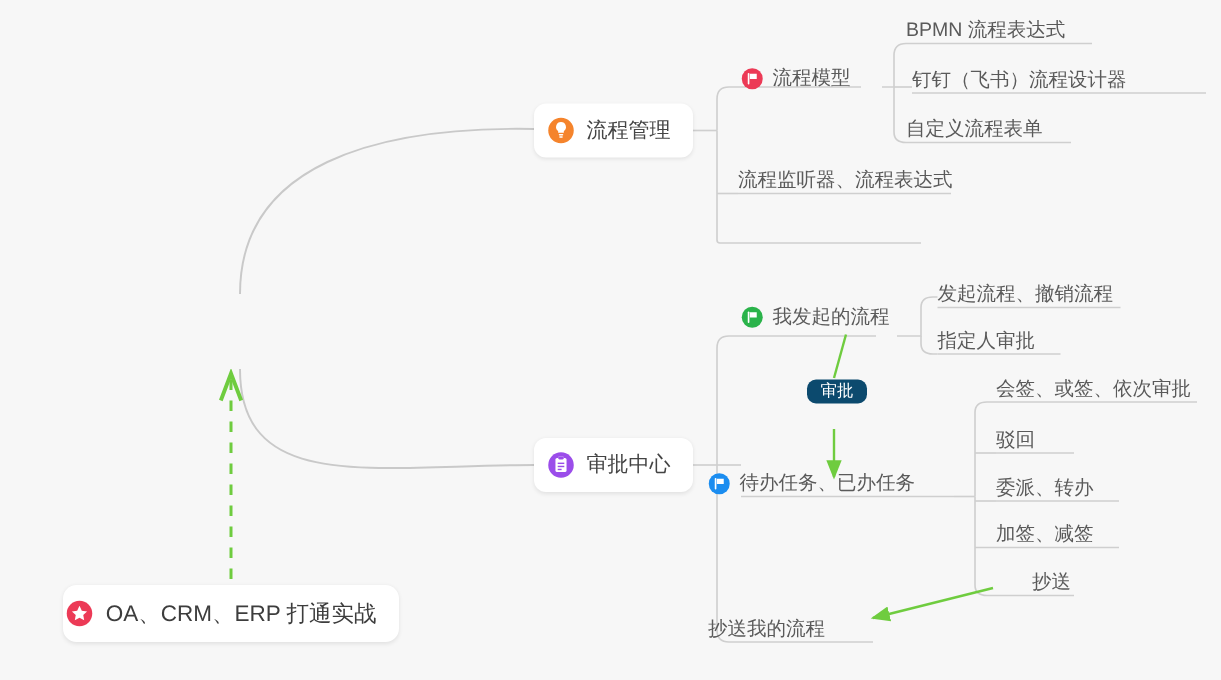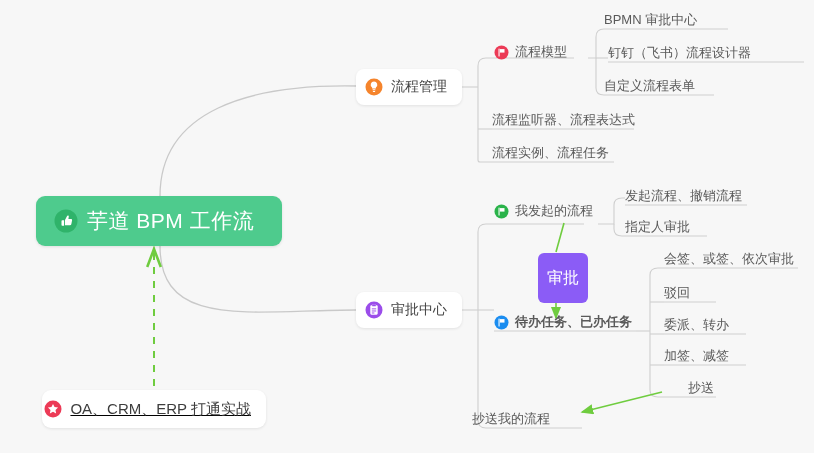--- a/index.html
+++ b/index.html
@@ -92,25 +92,25 @@
     justify-content: center;
     border-radius: 50%;
   }
   .icon-lg { width: 24px; height: 24px; }
   .icon-md { width: 18px; height: 18px; }
   .icon-sm { width: 15px; height: 15px; }
 
   
   .chip {
     position: absolute;
-    background: #8b5cf6;
+    background: #0c4a6e;
     border-radius: 6px;
-    padding: 17px 9px;
+    padding: 0 9px;
     color: #ffffff;
-    font-size: 16px;
+    font-size: 11px;
     white-space: nowrap;
     line-height: 16px;
   }
 </style>
 </head>
 <body>
 
 <div id="canvas" style="background: rgb(247, 247, 247);">
 
   <svg id="edges" viewBox="0 0 814 453" xmlns="http://www.w3.org/2000/svg">
@@ -184,30 +184,20 @@
     </g>
 
     <g>
       <path d="M564 223 L556 252" fill="none" stroke="#6fcc3f" stroke-width="1.6"></path>
       <path d="M556 286 L556 318" fill="none" stroke="#6fcc3f" stroke-width="1.6" marker-end="url(#arrow-green)"></path>
       <path d="M662 392 L582 412" fill="none" stroke="#6fcc3f" stroke-width="1.6" marker-end="url(#arrow-green)"></path>
       <path d="M154 386 L154 250" fill="none" stroke="#6fcc3f" stroke-width="2" stroke-dasharray="7 7" marker-end="url(#arrow-green-open)"></path>
     </g>
   </svg>
 
-  <div class="root-node" id="root-node" style="left: 36px; top: 196px; width: 246px; height: 50px;">
-    <span class="icon icon-lg">
-      <svg width="24" height="24" viewBox="0 0 24 24" xmlns="http://www.w3.org/2000/svg">
-        <circle cx="12" cy="12" r="11.5" fill="#2fb36a"></circle>
-        <path d="M8.2 11.2h1.9v5.6H8.2a.7.7 0 0 1-.7-.7v-4.2a.7.7 0 0 1 .7-.7z" fill="#fff"></path>
-        <path d="M11 11l2.1-4.1a.9.9 0 0 1 1.7.5l-.4 2.6h2.6a1.1 1.1 0 0 1 1.1 1.3l-.8 3.9a1.4 1.4 0 0 1-1.4 1.1H11z" fill="#fff"></path>
-      </svg>
-    </span>
-    <span class="root-label">芋道 BPM 工作流</span>
-  </div>
 
   <div class="card-node" id="branch-process-management" style="left: 356px; top: 69px; width: 106px; height: 36px;">
     <span class="icon icon-md">
       <svg width="18" height="18" viewBox="0 0 18 18" xmlns="http://www.w3.org/2000/svg">
         <circle cx="9" cy="9" r="8.5" fill="#f5842c"></circle>
         <path d="M9 3.4a3.3 3.3 0 0 0-1.9 6v1.1h3.8V9.4A3.3 3.3 0 0 0 9 3.4z" fill="#fff"></path>
         <rect x="7.5" y="11.3" width="3" height="1" rx="0.5" fill="#fff"></rect>
         <rect x="7.8" y="12.9" width="2.4" height="1" rx="0.5" fill="#fff"></rect>
       </svg>
     </span>
@@ -234,55 +224,52 @@
       <svg width="15" height="15" viewBox="0 0 15 15" xmlns="http://www.w3.org/2000/svg">
         <circle cx="7.5" cy="7.5" r="7" fill="#ec3a56"></circle>
         <rect x="4.5" y="3.6" width="1.1" height="7.8" rx="0.5" fill="#fff"></rect>
         <path d="M5.9 4.1h4.6v3.5H5.9z" fill="#fff"></path>
       </svg>
     </span>
     <span class="leaf-label">流程模型</span>
   </div>
 
   <div class="leaf-node" id="node-bpmn-designer" style="left: 604px; top: 12px;">
-    <span class="leaf-label">BPMN 审批中心</span>
+    <span class="leaf-label">BPMN 流程表达式</span>
   </div>
   <div class="leaf-node" id="node-dingtalk-feishu-designer" style="left: 608px; top: 45px;">
     <span class="leaf-label">钉钉（飞书）流程设计器</span>
   </div>
   <div class="leaf-node" id="node-custom-process-form" style="left: 604px; top: 78px; text-align: right;">
     <span class="leaf-label">自定义流程表单</span>
   </div>
 
   <div class="leaf-node" id="node-process-listener" style="left: 492px; top: 112px;">
     <span class="leaf-label">流程监听器、流程表达式</span>
-  </div>
-  <div class="leaf-node" id="node-process-instance" style="left: 492px; top: 145px;">
-    <span class="leaf-label">流程实例、流程任务</span>
   </div>
 
   <div class="leaf-node" id="node-my-initiated-processes" style="left: 494px; top: 203px;">
     <span class="icon icon-sm">
       <svg width="15" height="15" viewBox="0 0 15 15" xmlns="http://www.w3.org/2000/svg">
         <circle cx="7.5" cy="7.5" r="7" fill="#2ab34a"></circle>
         <rect x="4.5" y="3.6" width="1.1" height="7.8" rx="0.5" fill="#fff"></rect>
         <path d="M5.9 4.1h4.6v3.5H5.9z" fill="#fff"></path>
       </svg>
     </span>
     <span class="leaf-label">我发起的流程</span>
   </div>
 
   <div class="leaf-node" id="node-start-cancel-process" style="left: 625px; top: 188px;">
     <span class="leaf-label">发起流程、撤销流程</span>
   </div>
   <div class="leaf-node" id="node-assignee-approval" style="left: 625px; top: 219px;">
     <span class="leaf-label">指定人审批</span>
   </div>
 
-  <div class="leaf-node" id="node-todo-done-tasks" style="left: 494px; top: 314px; font-weight: bold;">
+  <div class="leaf-node" id="node-todo-done-tasks" style="left: 472px; top: 314px;">
     <span class="icon icon-sm">
       <svg width="15" height="15" viewBox="0 0 15 15" xmlns="http://www.w3.org/2000/svg">
         <circle cx="7.5" cy="7.5" r="7" fill="#1b8df0"></circle>
         <rect x="4.5" y="3.6" width="1.1" height="7.8" rx="0.5" fill="#fff"></rect>
         <path d="M5.9 4.1h4.6v3.5H5.9z" fill="#fff"></path>
       </svg>
     </span>
     <span class="leaf-label">待办任务、已办任务</span>
   </div>
 
@@ -301,21 +288,21 @@
   <div class="leaf-node" id="node-carbon-copy" style="left: 688px; top: 380px; text-align: right;">
     <span class="leaf-label">抄送</span>
   </div>
 
   <div class="leaf-node" id="node-cc-my-processes" style="left: 472px; top: 411px;">
     <span class="leaf-label">抄送我的流程</span>
   </div>
 
   <div class="chip" id="chip-approval" style="left: 538px; top: 253px;">审批</div>
 
-  <div class="card-node wide" id="node-integration-practice" style="left: 42px; top: 390px; width: 224px; height: 38px; text-decoration: underline;">
+  <div class="card-node wide" id="node-integration-practice" style="left: 42px; top: 390px; width: 224px; height: 38px;">
     <span class="icon icon-md">
       <svg width="18" height="18" viewBox="0 0 18 18" xmlns="http://www.w3.org/2000/svg">
         <circle cx="9" cy="9" r="8.5" fill="#ec3a56"></circle>
         <path d="M9 3.9l1.55 3.22 3.5.47-2.55 2.45.63 3.47L9 11.84l-3.13 1.67.63-3.47L3.95 7.59l3.5-.47z" fill="#fff"></path>
       </svg>
     </span>
     <span class="card-label">OA、CRM、ERP 打通实战</span>
   </div>
 
 </div>

